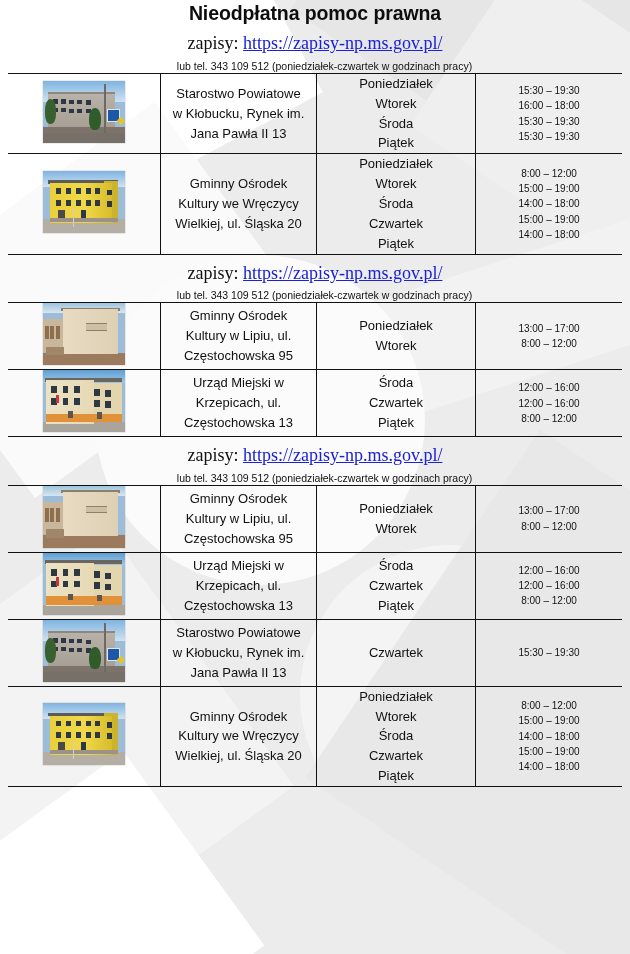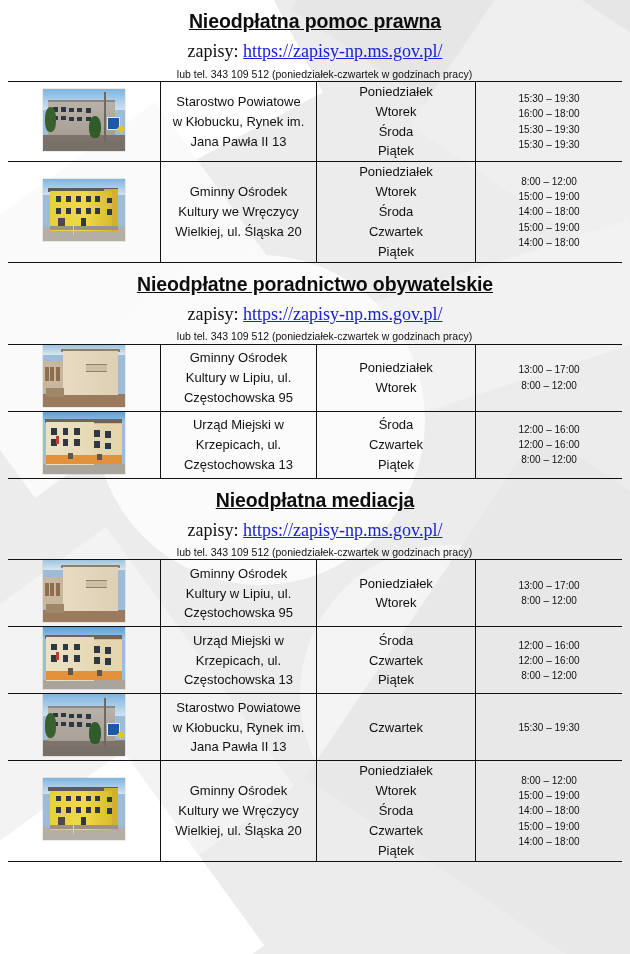--- a/index.html
+++ b/index.html
@@ -111,22 +111,21 @@
   }
   .sec-header {
     text-align: center;
   }
   .sec-title {
     font-size: 19.5px;
     font-weight: bold;
     color: #0d0d0d;
     letter-spacing: -0.1px;
     line-height: 1.2;
-    padding-top: 10px;
-    text-decoration: underline;
+    padding-top: 2px;
   }
   .sec-signup {
     font-size: 18px;
     color: #111;
     line-height: 1.35;
     padding-top: 6px;
     font-family: Liberation Serif, serif;
   }
   .sec-signup a {
     color: #1a21d6;
@@ -391,21 +390,20 @@
                 <span class="hourline">14:00 – 18:00</span>
                 <span class="hourline">15:00 – 19:00</span>
                 <span class="hourline">14:00 – 18:00</span>
               </td>
             </tr>
           </tbody>
         </table>
       </div>
       <div class="section">
         <div class="sec-header">
-          <div class="sec-title">Nieodpłatne poradnictwo obywatelskie</div>
           <div class="sec-signup"><span>zapisy: </span><a href="#">https://zapisy-np.ms.gov.pl/</a></div>
           <div class="sec-phone">lub tel. 343 109 512 (poniedziałek-czwartek w godzinach pracy)</div>
         </div>
         <table class="sched">
           <tbody>
             <tr class="row">
               <td class="c-img"><span class="photo ph-lipie"><span class="sky"></span><span class="ground"></span><span class="bld roof"></span><span class="bld wingl"></span><span class="bld main"></span><span class="bld plaque"></span><span class="win" style="left:2%;top:36%;width:5%;height:22%;background:#8d6f50"></span><span class="win" style="left:9%;top:36%;width:5%;height:22%;background:#8d6f50"></span><span class="win" style="left:16%;top:36%;width:5%;height:22%;background:#8d6f50"></span><span class="bld stairs"></span></span></td>
               <td class="c-place">
                 <span class="dayline">Gminny Ośrodek</span>
                 <span class="dayline">Kultury w Lipiu, ul.</span>
@@ -436,21 +434,20 @@
                 <span class="hourline">12:00 – 16:00</span>
                 <span class="hourline">12:00 – 16:00</span>
                 <span class="hourline">8:00 – 12:00</span>
               </td>
             </tr>
           </tbody>
         </table>
       </div>
       <div class="section">
         <div class="sec-header">
-          <div class="sec-title">Nieodpłatna mediacja</div>
           <div class="sec-signup"><span>zapisy: </span><a href="#">https://zapisy-np.ms.gov.pl/</a></div>
           <div class="sec-phone">lub tel. 343 109 512 (poniedziałek-czwartek w godzinach pracy)</div>
         </div>
         <table class="sched">
           <tbody>
             <tr class="row">
               <td class="c-img"><span class="photo ph-lipie"><span class="sky"></span><span class="ground"></span><span class="bld roof"></span><span class="bld wingl"></span><span class="bld main"></span><span class="bld plaque"></span><span class="win" style="left:2%;top:36%;width:5%;height:22%;background:#8d6f50"></span><span class="win" style="left:9%;top:36%;width:5%;height:22%;background:#8d6f50"></span><span class="win" style="left:16%;top:36%;width:5%;height:22%;background:#8d6f50"></span><span class="bld stairs"></span></span></td>
               <td class="c-place">
                 <span class="dayline">Gminny Ośrodek</span>
                 <span class="dayline">Kultury w Lipiu, ul.</span>

